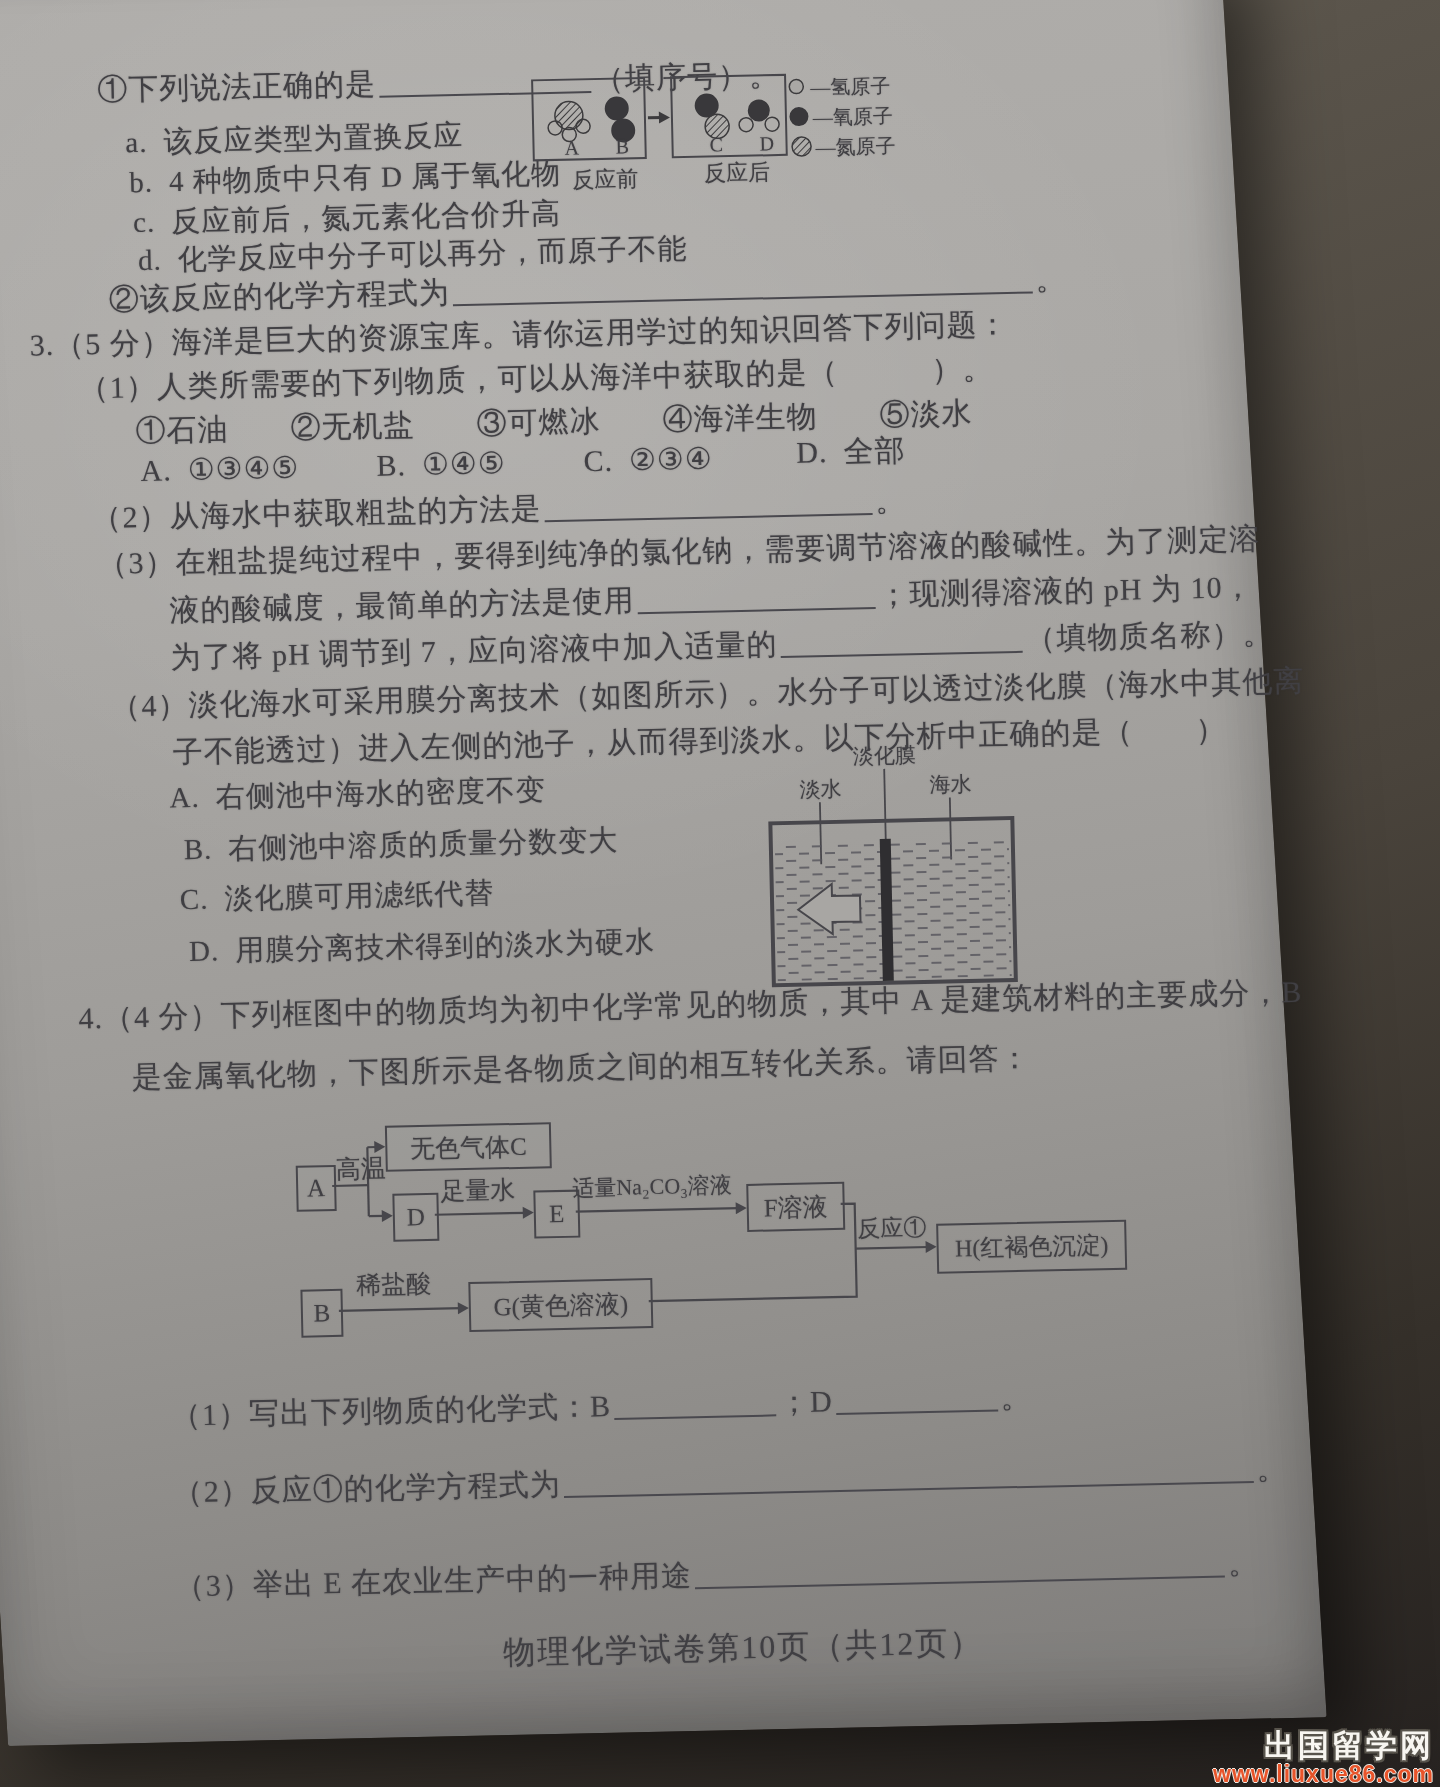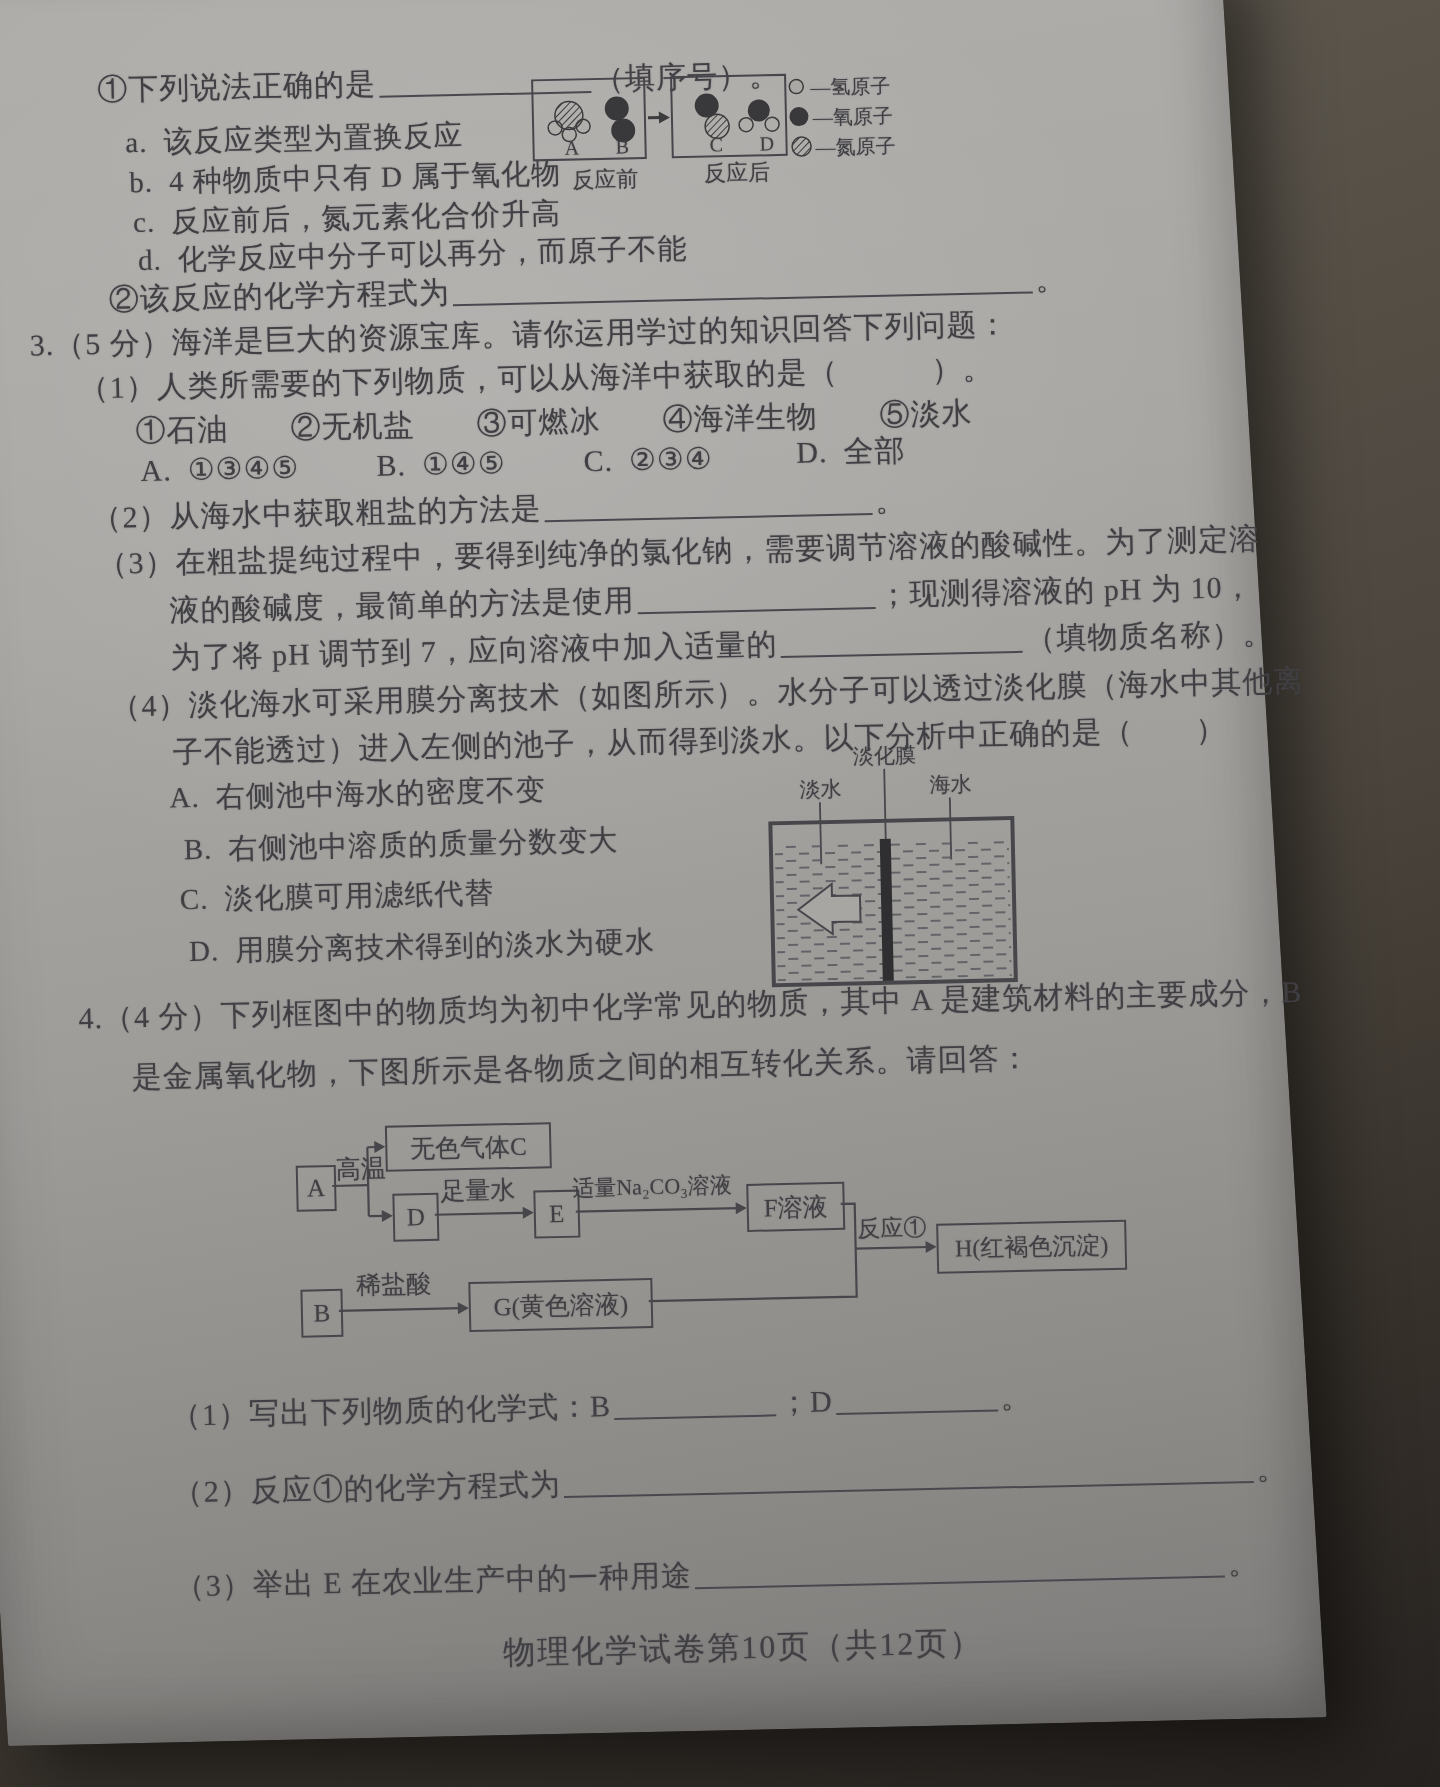--- a/index.html
+++ b/index.html
@@ -226,13 +226,17 @@
     <div class="line" style="left:160px;top:1462px">
       <span>（2）反应①的化学方程式为</span><span class="blank" style="width:690px"></span><span>。</span>
     </div>
     <div class="line" style="left:160px;top:1556px">
       <span>（3）举出 E 在农业生产中的一种用途</span><span class="blank" style="width:530px"></span><span>。</span>
     </div>
 
     <div class="line footer-line" style="left:487px;top:1628px">物理化学试卷第10页（共12页）</div>
   </div>
 
+  <div class="watermark">
+    <div class="wm1">出国留学网</div>
+    <div class="wm2">www.liuxue86.com</div>
+  </div>
 </div>
 
 </body></html>

